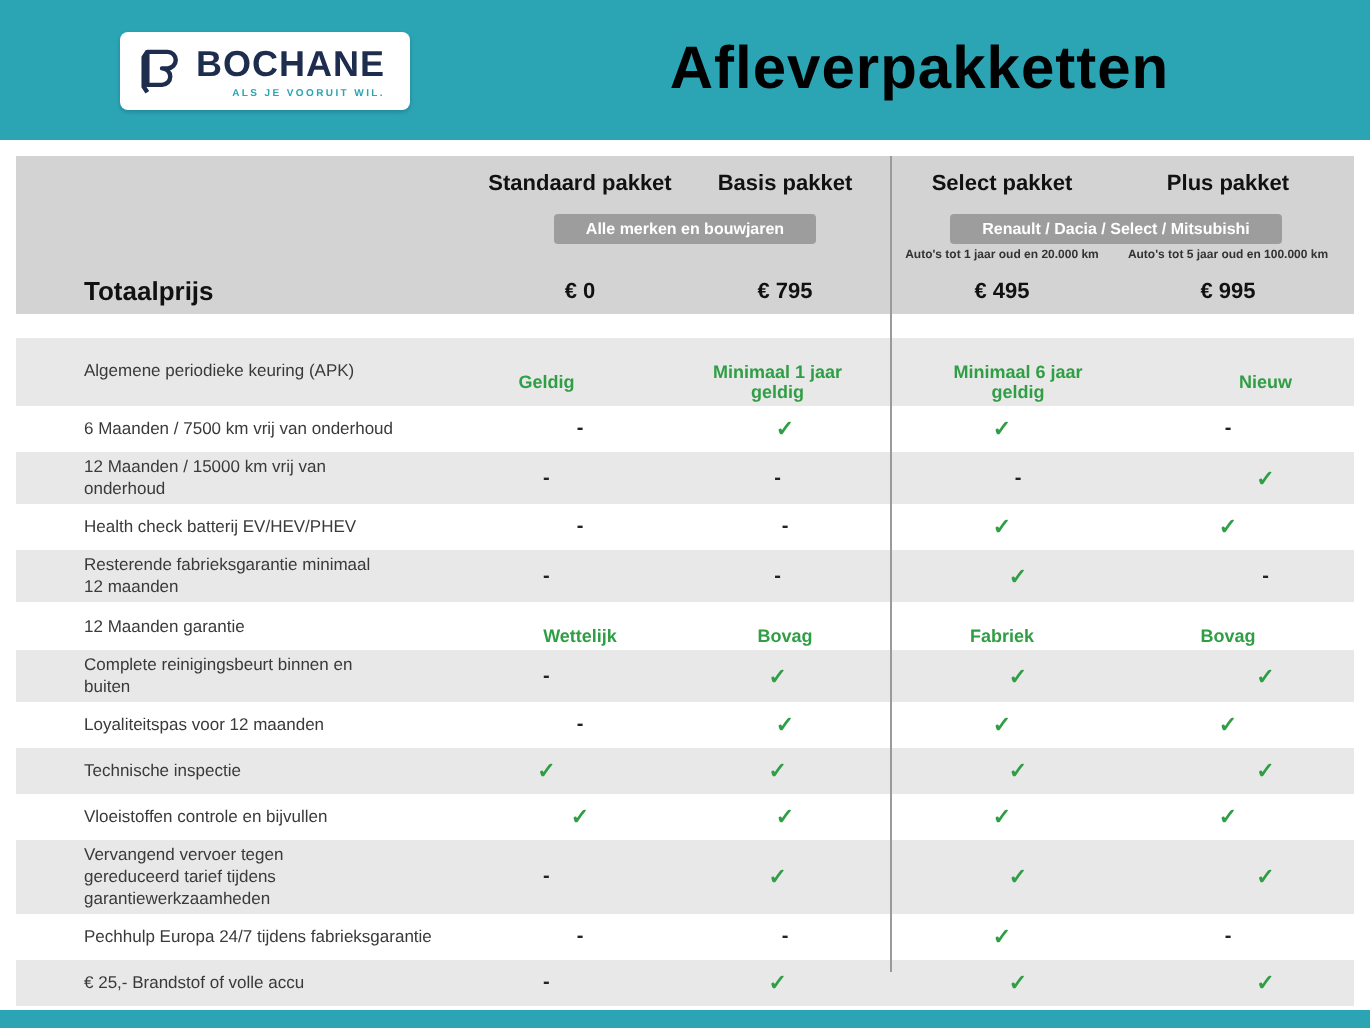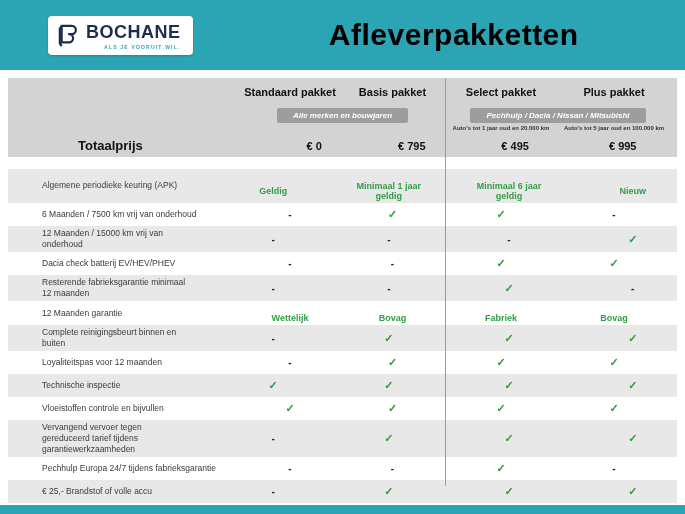--- a/index.html
+++ b/index.html
@@ -12,21 +12,21 @@
   }
 
   
   .topbar {
     height: 70px;
     background: #2ba4b4;
     display: flex;
     align-items: center;
   }
   .logo-card {
-    margin-left: 48px;
+    margin-left: 60px;
     background: #ffffff;
     border-radius: 4px;
     padding: 7px 12px 5px 10px;
     display: flex;
     align-items: center;
     gap: 6px;
     box-shadow: 0 1px 2px rgba(0,0,0,.18);
   }
   .logo-icon svg { display: block; }
   .logo-words { display: flex; flex-direction: column; align-items: flex-end; }
@@ -63,35 +63,35 @@
   .row { display: flex; align-items: center; }
   .cell { text-align: center; }
   .c-label { width: 232px; text-align: left; padding-left: 34px; }
   .c1 { width: 100px; }
   .c2 { width: 105px; }
   .c3 { width: 112px; }
   .c4 { width: 114px; }
 
   .band { background: #d3d3d3; padding-top: 2px; }
   .names-row { height: 24px; font-size: 11px; font-weight: bold; color: #111; }
-  .badge-row { height: 18px; font-style: italic; }
+  .badge-row { height: 18px; }
   .badge-span-a { width: 205px; text-align: center; }
   .badge-span-b { width: 226px; text-align: center; }
   .badge {
     display: inline-block;
     background: #9d9d9d;
     color: #ffffff;
     font-weight: bold;
     font-size: 8px;
     padding: 3px 16px;
     border-radius: 2px;
     white-space: nowrap;
   }
   .subnote-row { height: 12px; font-size: 6px; font-weight: bold; color: #333; }
-  .total-row { height: 23px; padding-left: 36px; }
+  .total-row { height: 23px; }
   .total-row .c-label { font-size: 13px; font-weight: bold; color: #111; }
   .price { font-size: 11px; font-weight: bold; color: #111; }
 
   .gap { height: 12px; background: #ffffff; }
 
   .feature-row { min-height: 23px; font-size: 8.5px; color: #3a3a3a; padding: 2px 0; }
   .feature-row.shaded { background: #e8e8e8; gap: 36px; }
   .feature-row .c-label { line-height: 1.3; padding-right: 12px; }
   .val.check { color: #2f9e44; font-weight: bold; font-size: 11px; }
   .val.dash  { color: #222222; font-weight: bold; font-size: 10px; }
@@ -145,21 +145,21 @@
         <div class="cell c3">Select pakket</div>
         <div class="cell c4">Plus pakket</div>
       </div>
 
       <div class="row badge-row">
         <div class="cell c-label"></div>
         <div class="badge-span-a">
           <span class="badge">Alle merken en bouwjaren</span>
         </div>
         <div class="badge-span-b">
-          <span class="badge">Pechhulp / Dacia / Nissan / Mitsubishi</span>
+          <span class="badge">Renault / Dacia / Select / Mitsubishi</span>
         </div>
       </div>
 
       <div class="row subnote-row">
         <div class="cell c-label"></div>
         <div class="cell c1"></div>
         <div class="cell c2"></div>
         <div class="cell c3">Auto's tot 1 jaar oud en 20.000 km</div>
         <div class="cell c4">Auto's tot 5 jaar oud en 100.000 km</div>
       </div>
@@ -191,21 +191,21 @@
     <div class="cell c4 val dash">-</div>
   </div>
         <div class="row feature-row shaded">
     <div class="cell c-label">12 Maanden / 15000 km vrij van onderhoud</div>
     <div class="cell c1 val dash">-</div>
     <div class="cell c2 val dash">-</div>
     <div class="cell c3 val dash">-</div>
     <div class="cell c4 val check">✓</div>
   </div>
         <div class="row feature-row">
-    <div class="cell c-label">Dacia check batterij EV/HEV/PHEV</div>
+    <div class="cell c-label">Health check batterij EV/HEV/PHEV</div>
     <div class="cell c1 val dash">-</div>
     <div class="cell c2 val dash">-</div>
     <div class="cell c3 val check">✓</div>
     <div class="cell c4 val check">✓</div>
   </div>
         <div class="row feature-row shaded">
     <div class="cell c-label">Resterende fabrieksgarantie minimaal 12 maanden</div>
     <div class="cell c1 val dash">-</div>
     <div class="cell c2 val dash">-</div>
     <div class="cell c3 val check">✓</div>

